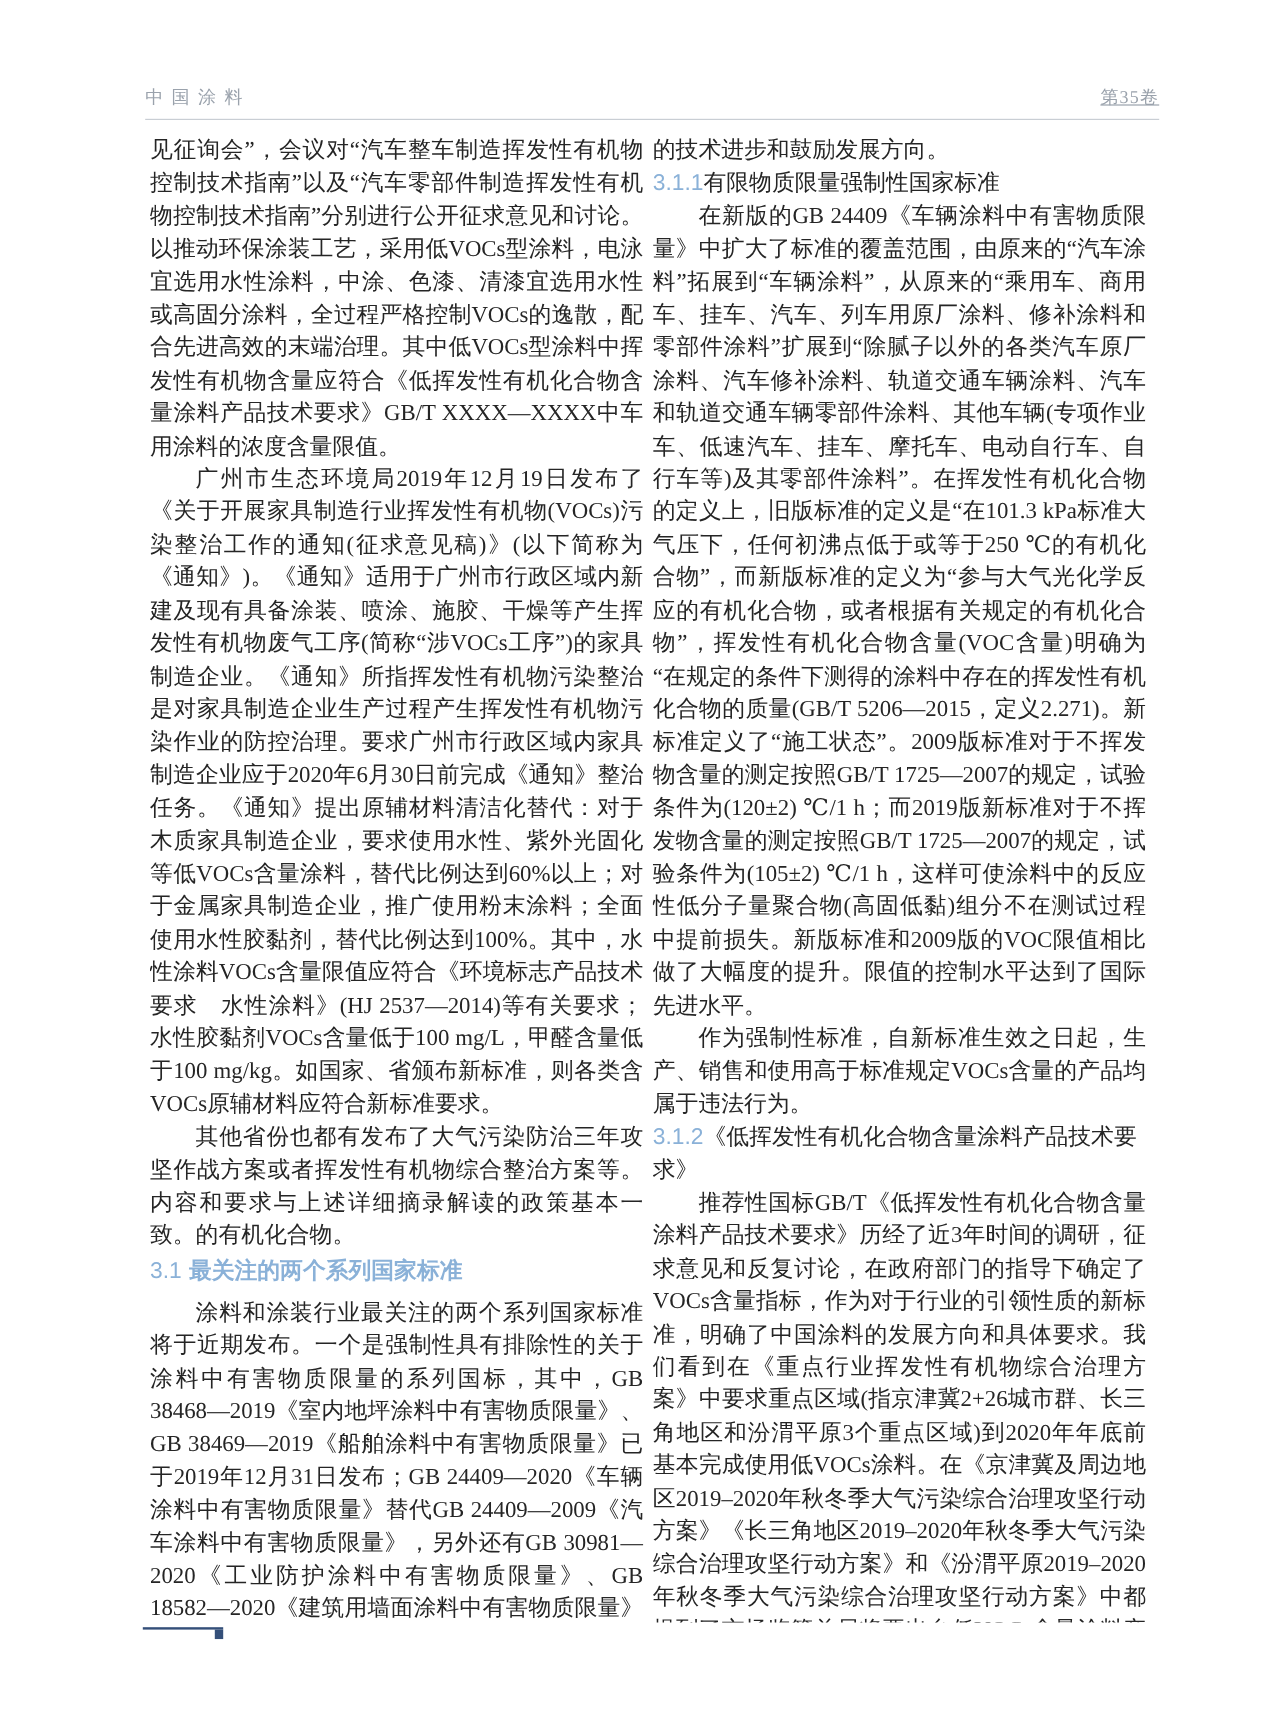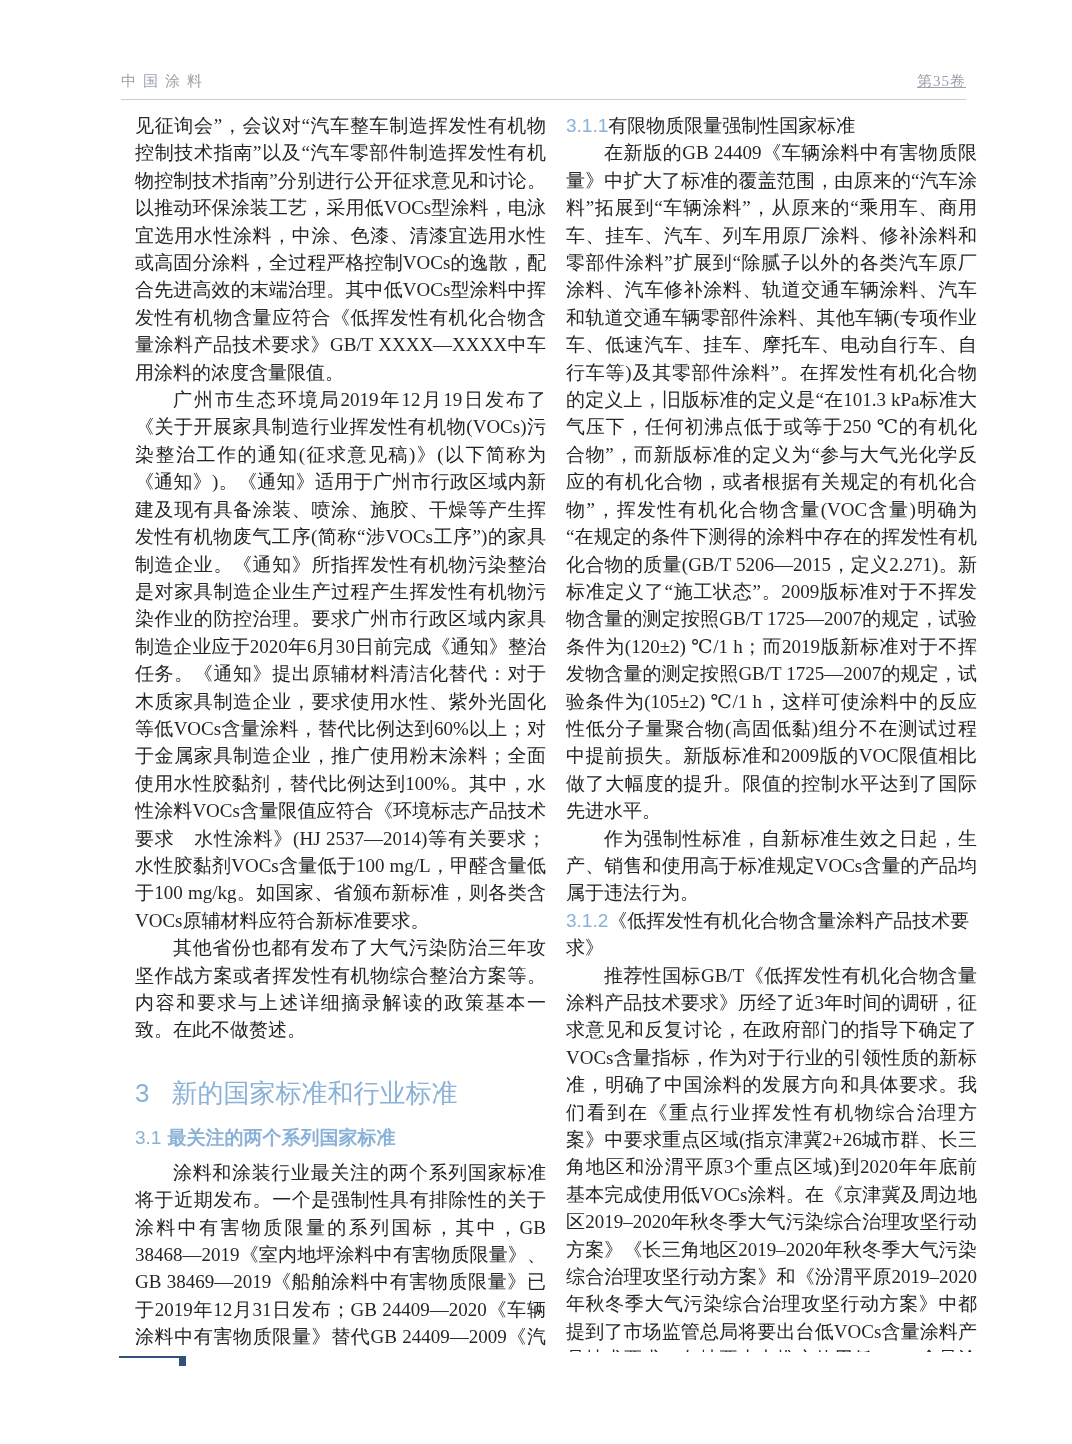--- a/index.html
+++ b/index.html
@@ -17,22 +17,22 @@
     display:flex;justify-content:space-between;align-items:flex-end;
     padding-bottom:8px;
     border-bottom:1px solid #c9ced4;
     font-family:"Liberation Serif","DejaVu Serif",serif;
     font-size:15px;color:#9aa2ac;
   }
   .header .journal{letter-spacing:7px;}
   .header .volume{letter-spacing:1px;text-decoration:underline;}
   
   .content{
-    position:absolute;left:135px;top:112px;width:846px;height:1240px;
-    display:flex;gap:20px;overflow:hidden;
+    position:absolute;left:125px;top:112px;width:846px;height:1240px;
+    display:flex;gap:8px;overflow:hidden;
   }
   .col{width:411px;height:1240px;overflow:hidden;}
   .col p{
     margin:0;
     font-size:19px;line-height:27.4px;
     text-align:justify;
     color:#252525;
   }
   .col p.indent{text-indent:2em;}
   
@@ -96,34 +96,32 @@
   <div class="header">
     <span class="journal">中国涂料</span>
     <span class="volume">第35卷</span>
   </div>
 
   <div class="content">
 
     <div class="col">
       <p>见征询会”，会议对“汽车整车制造挥发性有机物控制技术指南”以及“汽车零部件制造挥发性有机物控制技术指南”分别进行公开征求意见和讨论。以推动环保涂装工艺，采用低VOCs型涂料，电泳宜选用水性涂料，中涂、色漆、清漆宜选用水性或高固分涂料，全过程严格控制VOCs的逸散，配合先进高效的末端治理。其中低VOCs型涂料中挥发性有机物含量应符合《低挥发性有机化合物含量涂料产品技术要求》GB/T XXXX—XXXX中车用涂料的浓度含量限值。</p>
       <p class="indent">广州市生态环境局2019年12月19日发布了《关于开展家具制造行业挥发性有机物(VOCs)污染整治工作的通知(征求意见稿)》(以下简称为《通知》)。《通知》适用于广州市行政区域内新建及现有具备涂装、喷涂、施胶、干燥等产生挥发性有机物废气工序(简称“涉VOCs工序”)的家具制造企业。《通知》所指挥发性有机物污染整治是对家具制造企业生产过程产生挥发性有机物污染作业的防控治理。要求广州市行政区域内家具制造企业应于2020年6月30日前完成《通知》整治任务。《通知》提出原辅材料清洁化替代：对于木质家具制造企业，要求使用水性、紫外光固化等低VOCs含量涂料，替代比例达到60%以上；对于金属家具制造企业，推广使用粉末涂料；全面使用水性胶黏剂，替代比例达到100%。其中，水性涂料VOCs含量限值应符合《环境标志产品技术要求　水性涂料》(HJ 2537—2014)等有关要求；水性胶黏剂VOCs含量低于100 mg/L，甲醛含量低于100 mg/kg。如国家、省颁布新标准，则各类含VOCs原辅材料应符合新标准要求。</p>
-      <p class="indent">其他省份也都有发布了大气污染防治三年攻坚作战方案或者挥发性有机物综合整治方案等。内容和要求与上述详细摘录解读的政策基本一致。在此不做赘述。</p>
+      <p class="indent">其他省份也都有发布了大气污染防治三年攻坚作战方案或者挥发性有机物综合整治方案等。内容和要求与上述详细摘录解读的政策基本一致。的有机化合物。</p>
 
-      <div class="h-sec">
-        <span class="num">3</span><span>新的国家标准和行业标准</span>
-      </div>
 
       <div class="h-sub">
         <span class="num">3.1</span><span>最关注的两个系列国家标准</span>
       </div>
 
       <p class="indent">涂料和涂装行业最关注的两个系列国家标准将于近期发布。一个是强制性具有排除性的关于涂料中有害物质限量的系列国标，其中，GB 38468—2019《室内地坪涂料中有害物质限量》、GB 38469—2019《船舶涂料中有害物质限量》已于2019年12月31日发布；GB 24409—2020《车辆涂料中有害物质限量》替代GB 24409—2009《汽车涂料中有害物质限量》，另外还有GB 30981—2020《工业防护涂料中有害物质限量》、GB 18582—2020《建筑用墙面涂料中有害物质限量》和GB 18581—2020《木器涂料中有害物质的限量》。另一个是新的推荐性国家标准GB/T《低挥发性有机化合物含量涂料产品技术要求》，将作为引导涂料工业</p>
     </div>
 
     <div class="col">
+      <p>的技术进步和鼓励发展方向。</p>
 
       <div class="h-sub3">
         <span class="num">3.1.1</span><span>有限物质限量强制性国家标准</span>
       </div>
 
       <p class="indent">在新版的GB 24409《车辆涂料中有害物质限量》中扩大了标准的覆盖范围，由原来的“汽车涂料”拓展到“车辆涂料”，从原来的“乘用车、商用车、挂车、汽车、列车用原厂涂料、修补涂料和零部件涂料”扩展到“除腻子以外的各类汽车原厂涂料、汽车修补涂料、轨道交通车辆涂料、汽车和轨道交通车辆零部件涂料、其他车辆(专项作业车、低速汽车、挂车、摩托车、电动自行车、自行车等)及其零部件涂料”。在挥发性有机化合物的定义上，旧版标准的定义是“在101.3 kPa标准大气压下，任何初沸点低于或等于250 ℃的有机化合物”，而新版标准的定义为“参与大气光化学反应的有机化合物，或者根据有关规定的有机化合物”，挥发性有机化合物含量(VOC含量)明确为“在规定的条件下测得的涂料中存在的挥发性有机化合物的质量(GB/T 5206—2015，定义2.271)。新标准定义了“施工状态”。2009版标准对于不挥发物含量的测定按照GB/T 1725—2007的规定，试验条件为(120±2) ℃/1 h；而2019版新标准对于不挥发物含量的测定按照GB/T 1725—2007的规定，试验条件为(105±2) ℃/1 h，这样可使涂料中的反应性低分子量聚合物(高固低黏)组分不在测试过程中提前损失。新版标准和2009版的VOC限值相比做了大幅度的提升。限值的控制水平达到了国际先进水平。</p>
       <p class="indent">作为强制性标准，自新标准生效之日起，生产、销售和使用高于标准规定VOCs含量的产品均属于违法行为。</p>
 
       <div class="h-sub3">
         <span class="num">3.1.2</span><span>《低挥发性有机化合物含量涂料产品技术要求》</span>

